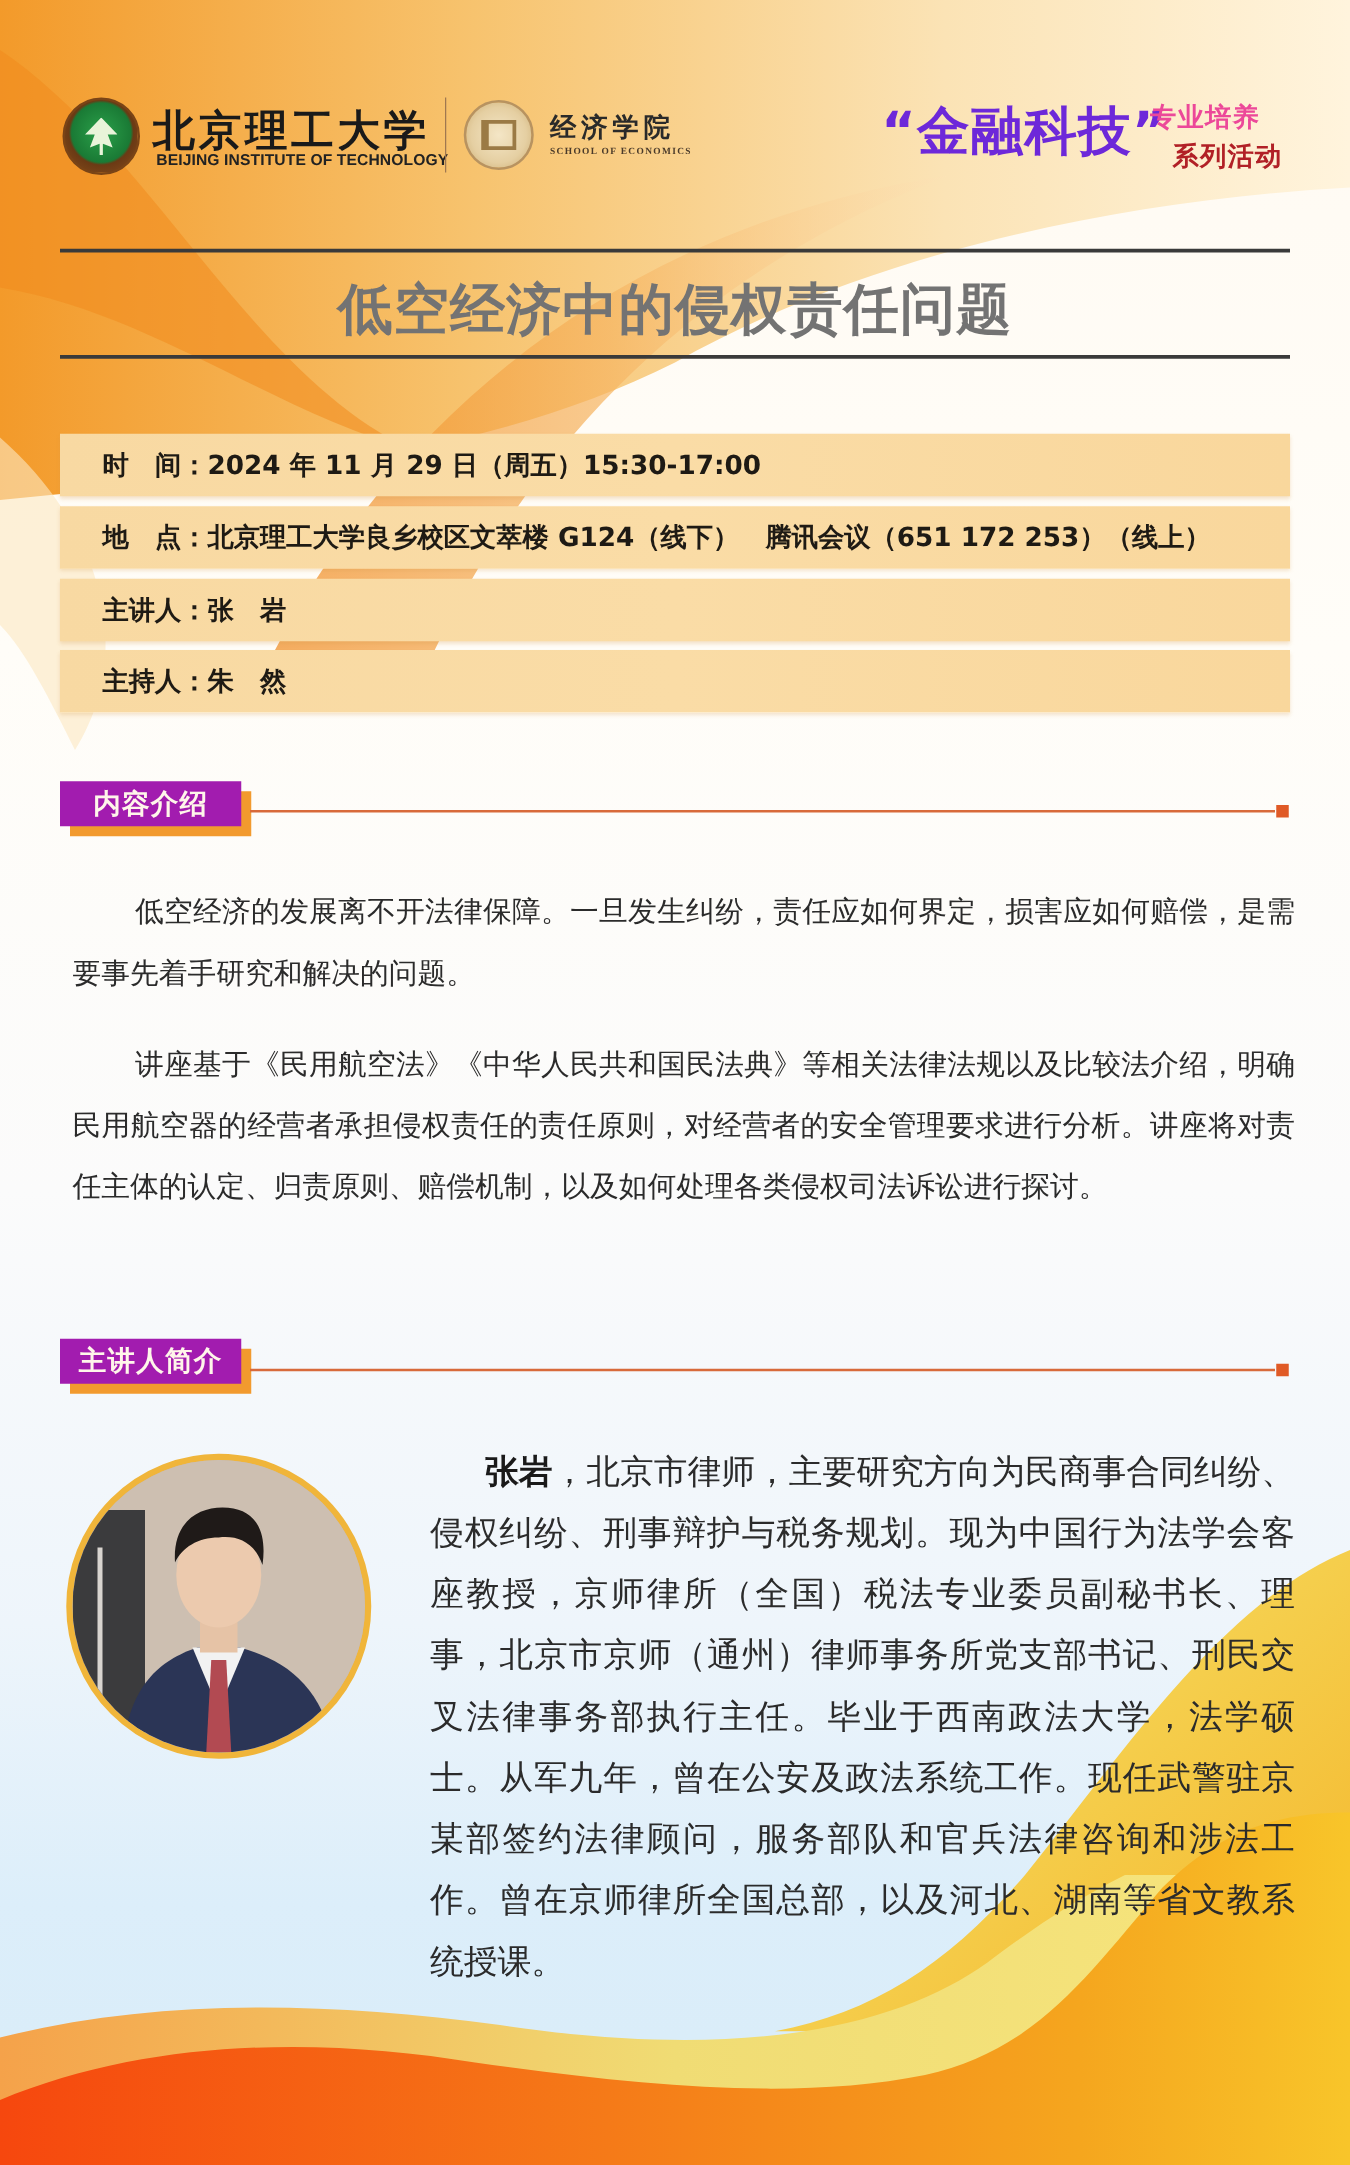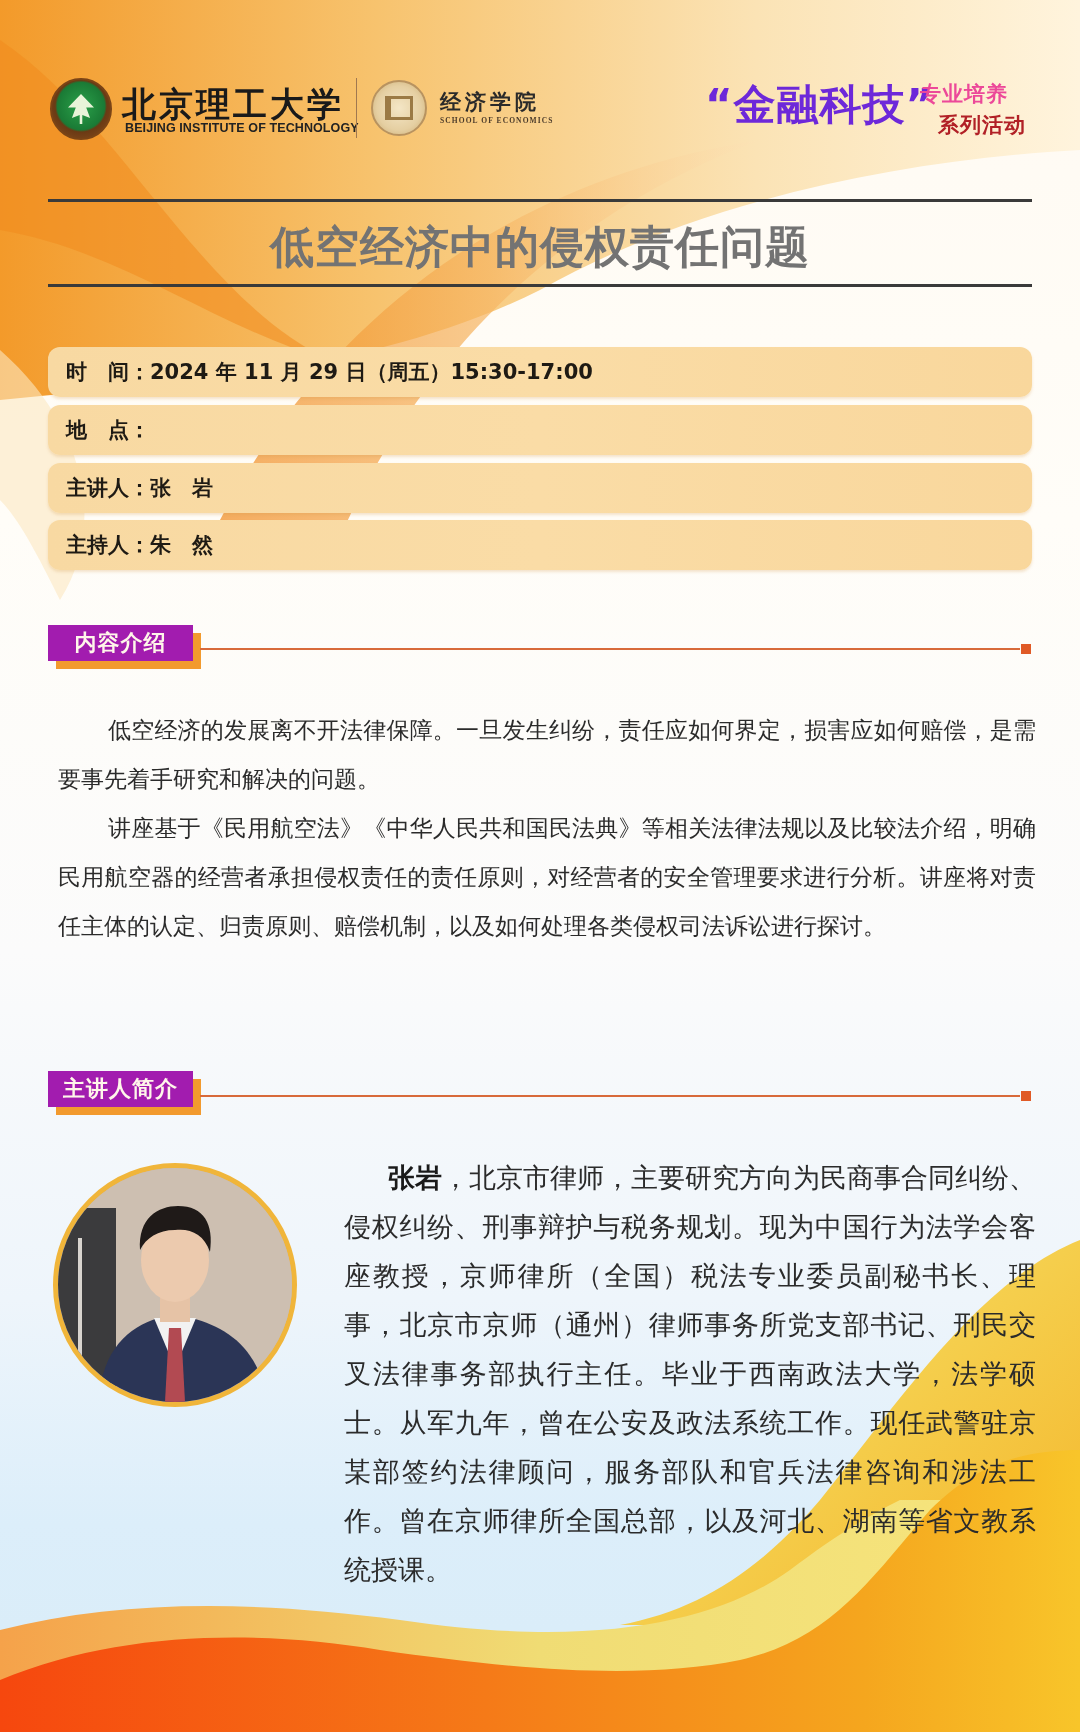--- a/index.html
+++ b/index.html
@@ -35,24 +35,24 @@
   .fintech { left: 705px; top: 84px; font-family: "DejaVu Sans", sans-serif; font-weight: 900;
     font-size: 42px; color: #6d28d9; letter-spacing: 1px; line-height: 1; }
   .series-1 { left: 920px; top: 80px; font-weight: 900; font-size: 21px; color: #ec4899; letter-spacing: 1px; }
   .series-2 { left: 938px; top: 111px; font-weight: 900; font-size: 21px; color: #b12026; letter-spacing: 1px; }
 
   .rule { left: 48px; width: 984px; height: 3px; background: #3a3a3a; }
   .title { left: 0; width: 1080px; top: 218px; text-align: center; font-weight: 900; font-size: 44px;
     color: #737373; letter-spacing: 1px; }
 
   
-  .info-bar { left: 48px; width: 984px; height: 50px; border-radius: 12px;
+  .info-bar { left: 48px; width: 984px; height: 50px; border-radius: 0;
     background: linear-gradient(90deg, #f8d9a2 0%, #fadca6 50%, #f9d79c 100%);
     box-shadow: 0 2px 3px rgba(210,150,70,0.25);
-    display: flex; align-items: center; padding-left: 18px;
+    display: flex; align-items: center; padding-left: 34px;
     font-weight: 700; font-size: 21px; color: #1e1a14; white-space: pre; }
 
   
   .sec-head { left: 48px; height: 36px; }
   .sec-head .shadow-box { position: absolute; left: 8px; top: 8px; width: 145px; height: 36px; background: #f29a2e; }
   .sec-head .label-box { position: absolute; left: 0; top: 0; width: 145px; height: 36px; background: #a21caf;
     color: #fff6ea; font-weight: 900; font-size: 22px; display: flex; align-items: center; justify-content: center; letter-spacing: 1px; }
   .sec-line { left: 200px; width: 820px; height: 2px; background: #d86a3a; }
   .sec-dot { left: 1021px; width: 10px; height: 10px; background: #e05a26; }
 
@@ -123,33 +123,33 @@
 <div class="abs soe-en">SCHOOL OF ECONOMICS</div>
 <div class="abs fintech">“金融科技”</div>
 <div class="abs series-1">专业培养</div>
 <div class="abs series-2">系列活动</div>
 
 <div class="abs rule" style="top:199px"></div>
 <h1 class="abs title">低空经济中的侵权责任问题</h1>
 <div class="abs rule" style="top:284px"></div>
 
 <div class="abs info-bar" style="top:347px"><span>时　间：</span><span>2024 年 11 月 29 日（周五）15:30-17:00</span></div>
-<div class="abs info-bar" style="top:405px"><span>地　点：</span></div>
+<div class="abs info-bar" style="top:405px"><span>地　点：</span><span>北京理工大学良乡校区文萃楼 G124（线下）　腾讯会议（651 172 253）（线上）</span></div>
 <div class="abs info-bar" style="top:463px"><span>主讲人：</span><span>张　岩</span></div>
 <div class="abs info-bar" style="top:520px"><span>主持人：</span><span>朱　然</span></div>
 
 <div class="abs sec-head" style="top:625px">
   <div class="shadow-box"></div>
   <div class="label-box">内容介绍</div>
 </div>
 <div class="abs sec-line" style="top:648px"></div>
 <div class="abs sec-dot" style="top:644px"></div>
 
 <p class="abs para" style="top:706px">低空经济的发展离不开法律保障。一旦发生纠纷，责任应如何界定，损害应如何赔偿，是需要事先着手研究和解决的问题。</p>
-<p class="abs para" style="top:804px">讲座基于《民用航空法》《中华人民共和国民法典》等相关法律法规以及比较法介绍，明确民用航空器的经营者承担侵权责任的责任原则，对经营者的安全管理要求进行分析。讲座将对责任主体的认定、归责原则、赔偿机制，以及如何处理各类侵权司法诉讼进行探讨。</p>
+<p class="abs para" style="top:828px">讲座基于《民用航空法》《中华人民共和国民法典》等相关法律法规以及比较法介绍，明确民用航空器的经营者承担侵权责任的责任原则，对经营者的安全管理要求进行分析。讲座将对责任主体的认定、归责原则、赔偿机制，以及如何处理各类侵权司法诉讼进行探讨。</p>
 
 <div class="abs sec-head" style="top:1071px">
   <div class="shadow-box"></div>
   <div class="label-box">主讲人简介</div>
 </div>
 <div class="abs sec-line" style="top:1095px"></div>
 <div class="abs sec-dot" style="top:1091px"></div>
 
 <div class="abs avatar">
   <svg width="234" height="234" viewBox="0 0 234 234">

